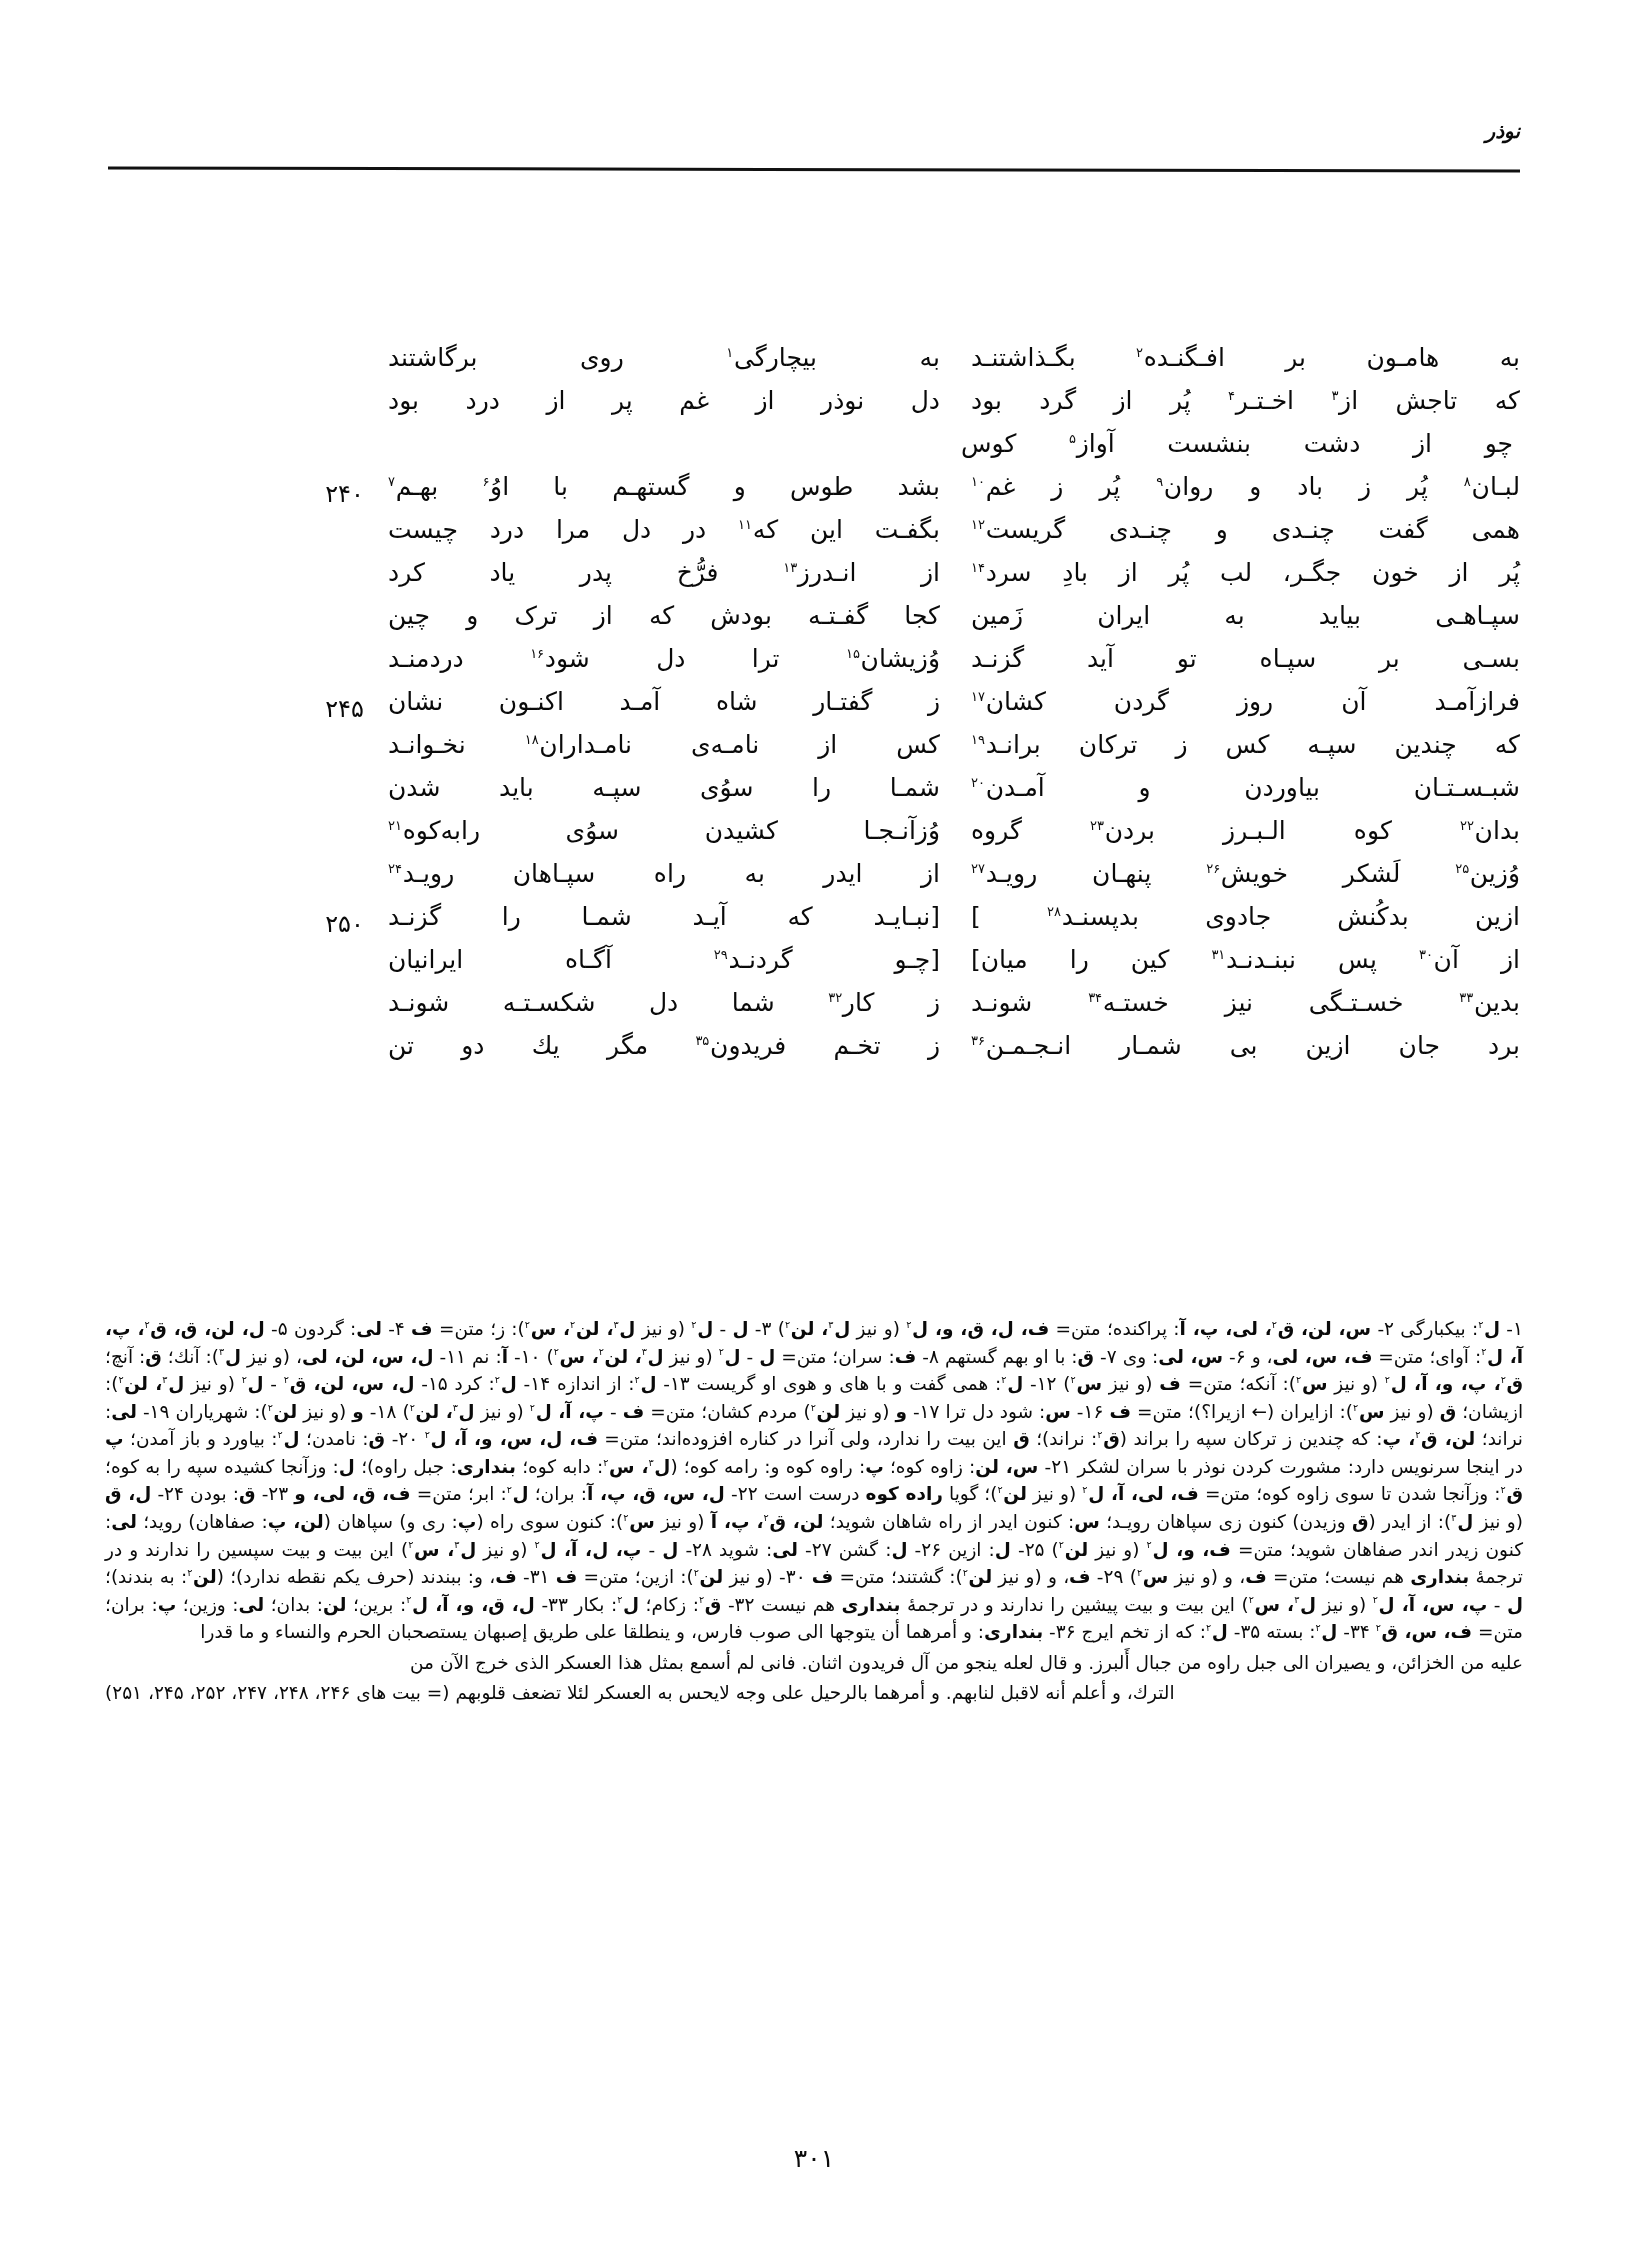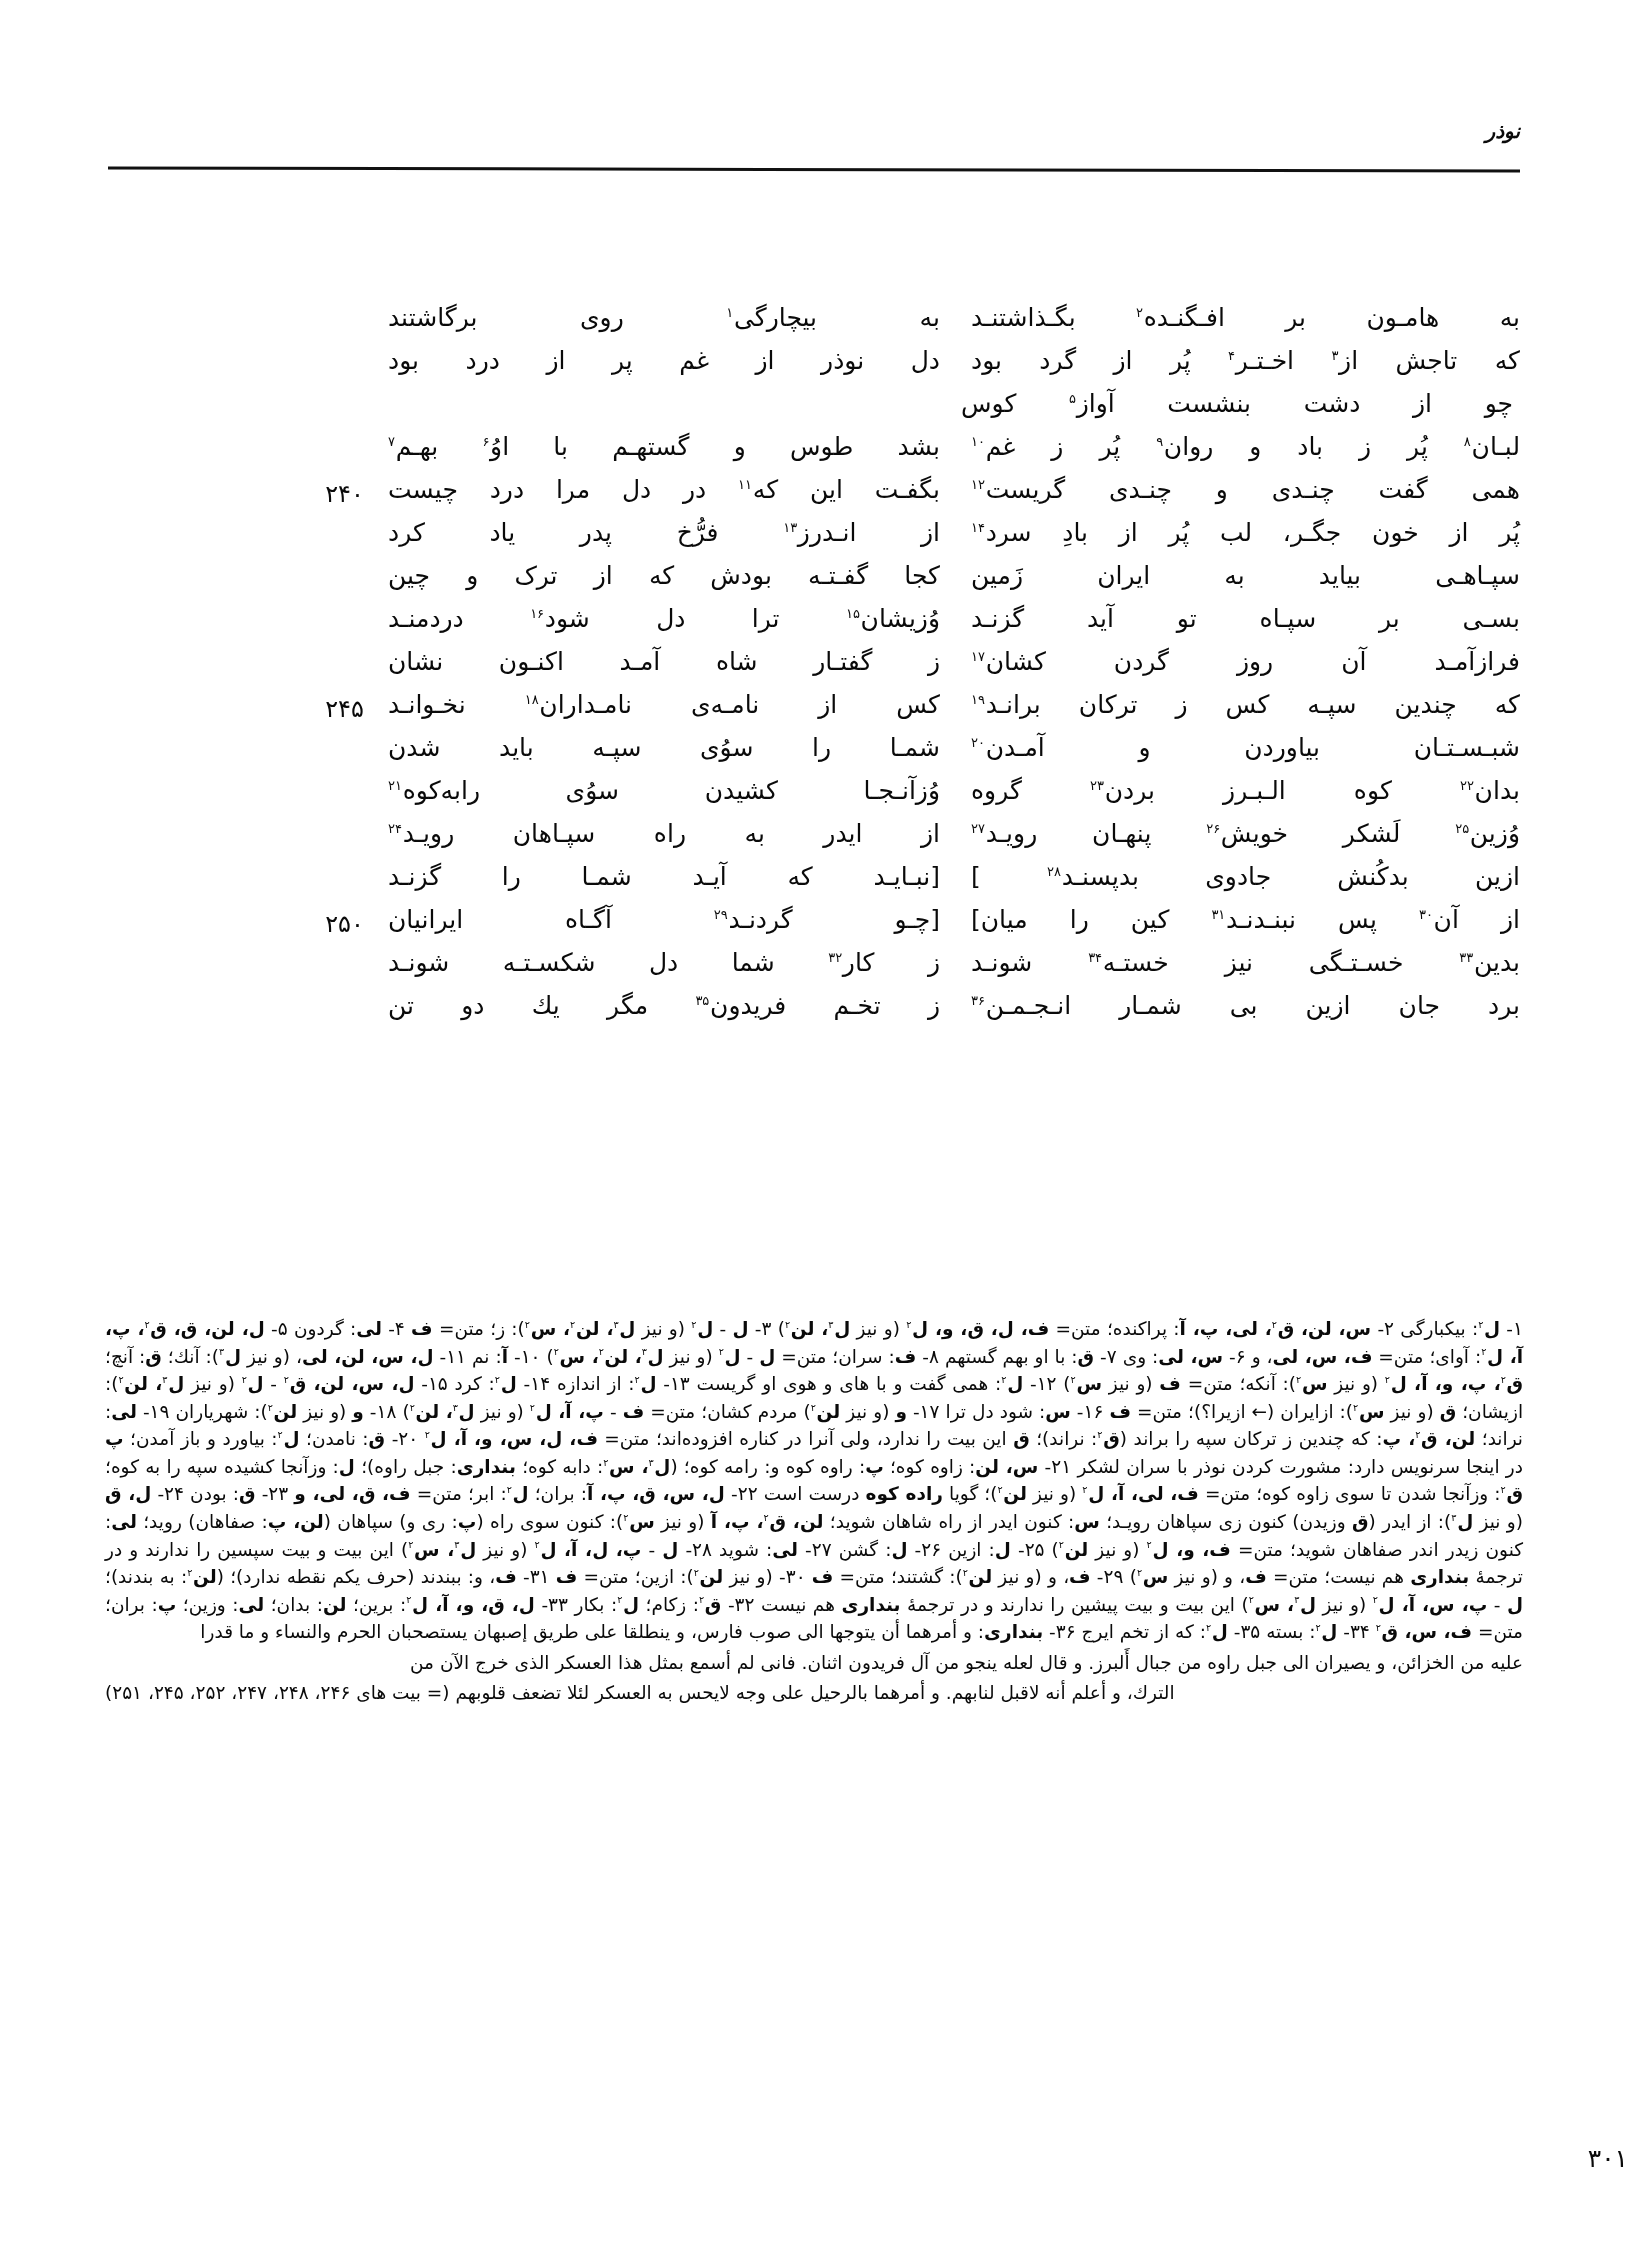--- a/index.html
+++ b/index.html
@@ -69,20 +69,21 @@
     flex:0 0 573px;
     width:573px;
     font-size:25px;
     line-height:1.0;
     padding-top:4.2px;
     text-align:justify;
     text-align-last:justify;
     box-sizing:border-box;
     white-space:normal;
     overflow:visible;
+    margin-top:40px;
   }
   .hemi-a{ padding-left:24px; }
   .hemi-b{ flex:0 0 559px;width:559px; padding-left:0px;padding-right:7px;}
   sup{
     font-size:0.52em;
     vertical-align:super;
     line-height:0;
     margin-right:0.7px;
   }
 
@@ -104,20 +105,21 @@
     text-align:justify;
     text-align-last:right;
   }
   .app-arabic-last{ text-align-last:left; }
 
   
   .folio{
     position:absolute;
     bottom:88px;
     left:0;right:0;
+    text-align:center;
     font-size:25px;
     letter-spacing:1.4px;
   }
 </style>
 </head>
 <body>
 
 <div class="page">
 
   <div class="runhead">

